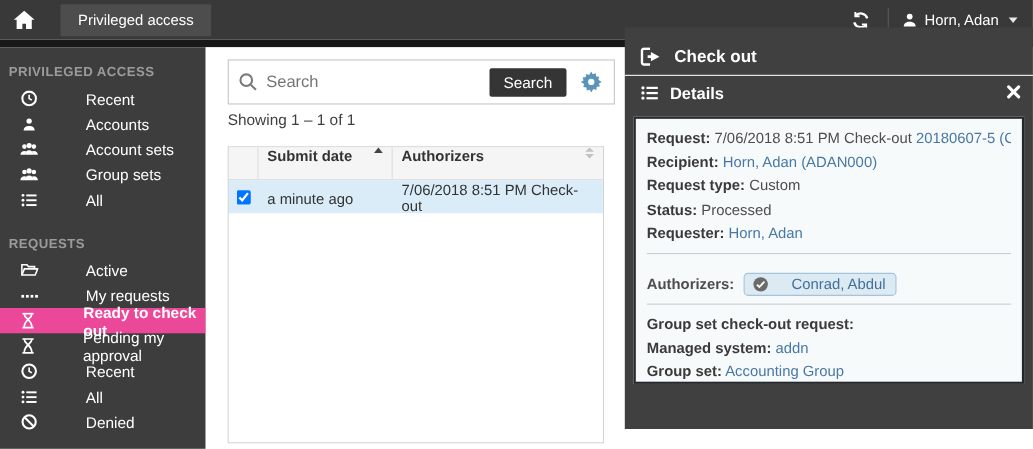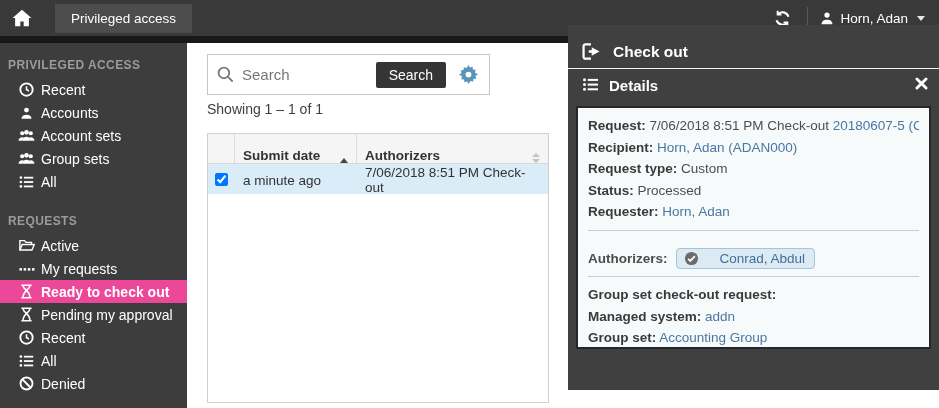--- a/index.html
+++ b/index.html
@@ -18,40 +18,40 @@
   .user-menu { display:flex; align-items:center; gap:6px; padding:0 14px 0 4px; height:36px; cursor:pointer; font-size:13.5px; }
   .caret { width:0; height:0; border-left:4px solid transparent; border-right:4px solid transparent;
     border-top:5px solid #e8e8e8; margin-left:3px; }
 
   .under-strip { position:absolute; left:0; top:36px; width:939px; height:7px; background:#181818; }
 
   
   .sidebar { position:absolute; left:0; top:43px; width:187px; height:365px; background:#3d3d3d; color:#fff; }
   .side-sec-title { padding:15px 8px 6px 8px; font-size:12px; font-weight:bold; color:#9b9b9b; letter-spacing:.4px; }
   .side-sec-title.second { padding-top:21px; }
-  .side-item { height:23px; display:flex; align-items:center; padding-left:18px; font-size:14px; cursor:pointer; }
+  .side-item { height:23px; display:flex; align-items:center; padding-left:18px; font-size:14px; cursor:pointer;gap:37px; }
   .side-item .icn { width:17px; display:flex; justify-content:center; margin-right:6px; color:#fff; }
   .side-item.selected { background:#ec4899; font-weight:bold; }
 
   
   .main { position:absolute; left:187px; top:43px; width:381px; height:365px; background:#fff; }
-  .search-wrap { position:absolute; left:20px; top:11px; width:283px; height:41px;
+  .search-wrap { position:absolute; left:20px; top:11px; width:352px; height:41px;
     border:1px solid #c6c6c6; background:#fff; display:flex; align-items:center; padding:0 9px; }
   .search-wrap .mag { color:#7a7a7a; display:flex; margin-right:8px; }
   .search-input { border:none; outline:none; flex:1; font-size:15px; color:#333; font-family:inherit; min-width:20px; }
   .search-input::placeholder { color:#757575; }
   .search-btn { background:#353535; color:#fff; border:none; font-size:14px; font-family:inherit;
     padding:5px 13px; border-radius:2px; cursor:pointer; }
   .gear-btn { color:#5b94ba; margin-left:13px; margin-right:2px; display:flex; cursor:pointer; }
   .showing { position:absolute; left:20px; top:58px; font-size:14px; color:#3f3f3f; }
   .grid { position:absolute; left:20px; top:90px; width:342px; height:270px;
     border:1px solid #d0d0d0; display:flex; flex-direction:column; background:#fff; }
   .grid-header { display:flex; height:30px; background:#f5f5f5; border-bottom:1px solid #d8d8d8;
     font-size:13.5px; font-weight:bold; color:#333; }
-  .gc { display:flex; align-items:flex-end; padding:0 8px;gap:14px; }
+  .gc { display:flex; align-items:flex-start; padding:0 8px;gap:14px; }
   .gc-check { width:27px; border-right:1px solid #ddd; }
   .gc-date { width:122px; border-right:1px solid #ddd; justify-content:space-between; }
   .gc-desc { flex:1; justify-content:space-between; }
   .tri-up { width:0; height:0; border-left:4px solid transparent; border-right:4px solid transparent;
     border-bottom:5px solid #444; }
   .sort-both { display:flex; flex-direction:column; gap:2px; }
   .sort-both i { display:block; width:0; height:0; border-left:4px solid transparent; border-right:4px solid transparent; }
   .sort-both .u { border-bottom:4px solid #c2c2c2; }
   .sort-both .d { border-top:4px solid #c2c2c2; }
   .grid-row { display:flex; height:30px; background:#d9ecf8; font-size:13.5px; color:#333;

